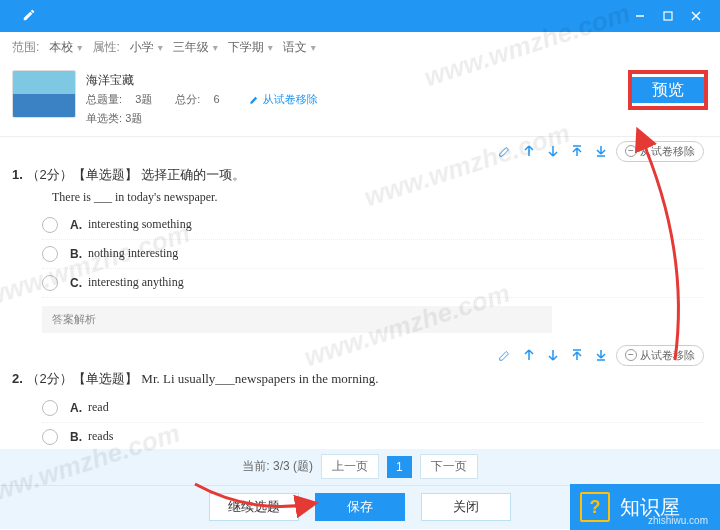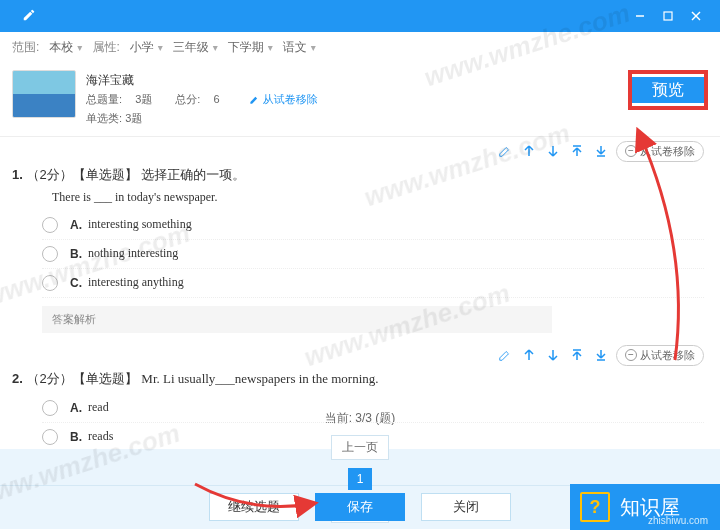--- a/index.html
+++ b/index.html
@@ -43,21 +43,21 @@
   .q-stem { margin-left: 40px; font-family: "Times New Roman", serif; font-size: 12px; margin-bottom: 6px; color:#333; }
   
   .option { display: flex; align-items: center; margin-left: 30px; padding: 6px 0; border-bottom: 1px dotted #eee; }
   .option:last-of-type { border-bottom: none; }
   .radio { width: 16px; height: 16px; border: 1px solid #bbb; border-radius: 50%; margin-right: 12px; }
   .option .letter { font-weight: bold; margin-right: 6px; font-size: 12px; }
   .option .txt { font-family: Liberation Serif, serif; font-size: 12px; }
   
   .analysis { margin: 8px 0 0 30px; background: #f5f5f5; padding: 6px 10px; color: #888; font-size: 11px; width: 510px; }
   
-  .pager { height: 36px; background: #eaf5fd; display: flex; align-items: center; justify-content: center; gap: 8px; font-size: 12px; flex-direction: column; }
+  .pager { height: 36px; background: #eaf5fd; display: flex; align-items: center; justify-content: center; gap: 8px; font-size: 12px; }
   .pager .info { color: #666; }
   .pager .pbtn { border: 1px solid #cfe3f0; background:#fff; padding: 3px 10px; cursor: pointer; color:#666; }
   .pager .pnum { border: 1px solid #2196f3; background:#2196f3; color:#fff; padding: 3px 8px; }
   
   .footer { height: 44px; background: #eaf5fd; display: flex; align-items: center; justify-content: center; gap: 16px; border-top: 1px solid #d4e8f5;}
   .footer button { width: 90px; height: 28px; font-size: 13px; cursor: pointer; border: none; }
   .btn-ghost { background: #fff; border: 1px solid #bfdff2 !important; color: #333; }
   .btn-primary { background: #2196f3; color: #fff; }
   
   .arrow-red { position: absolute; }

